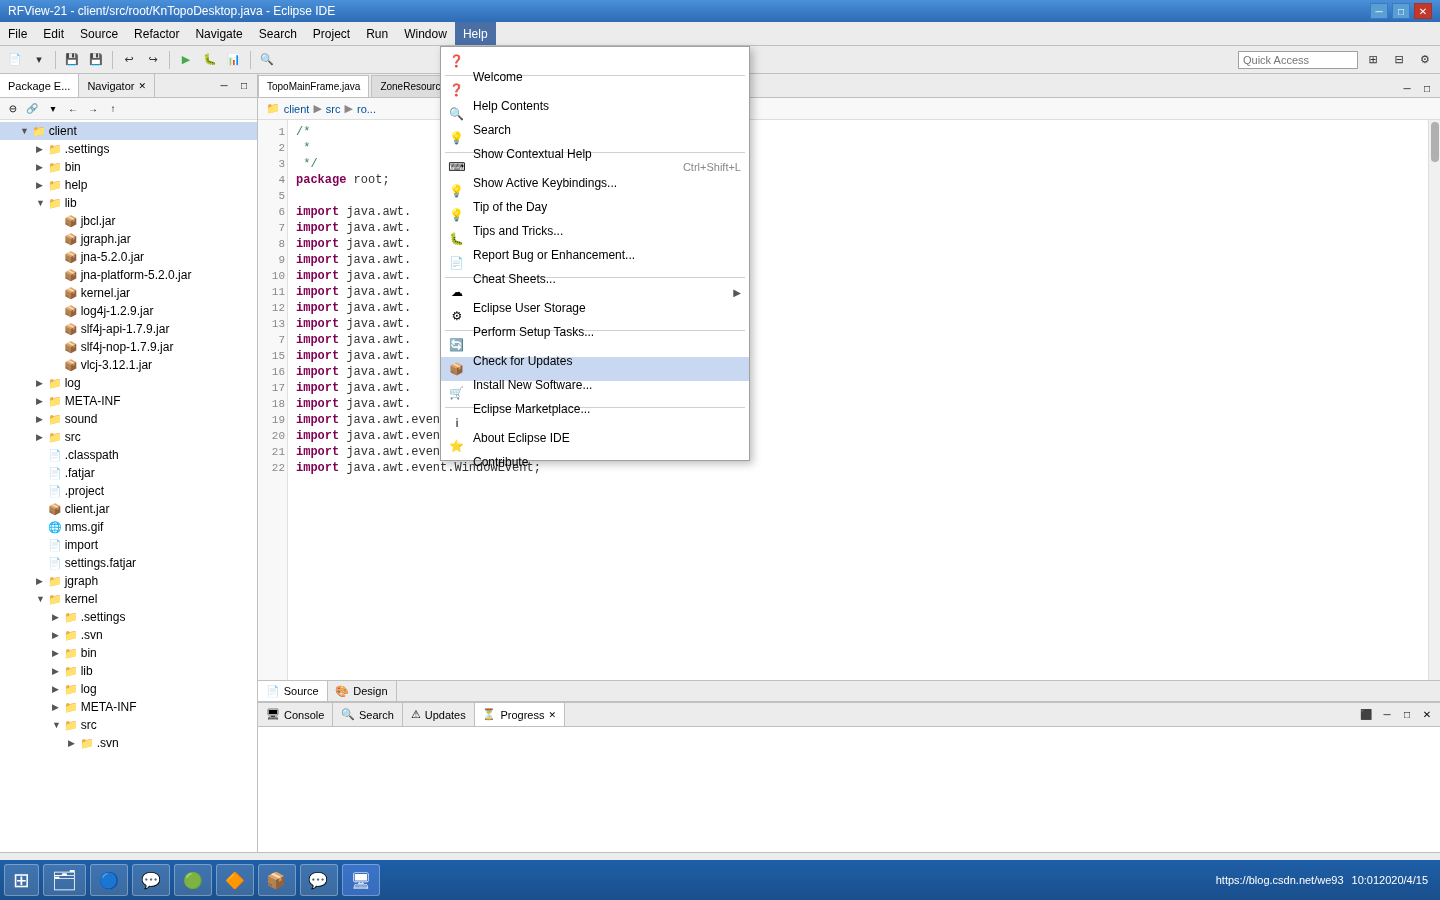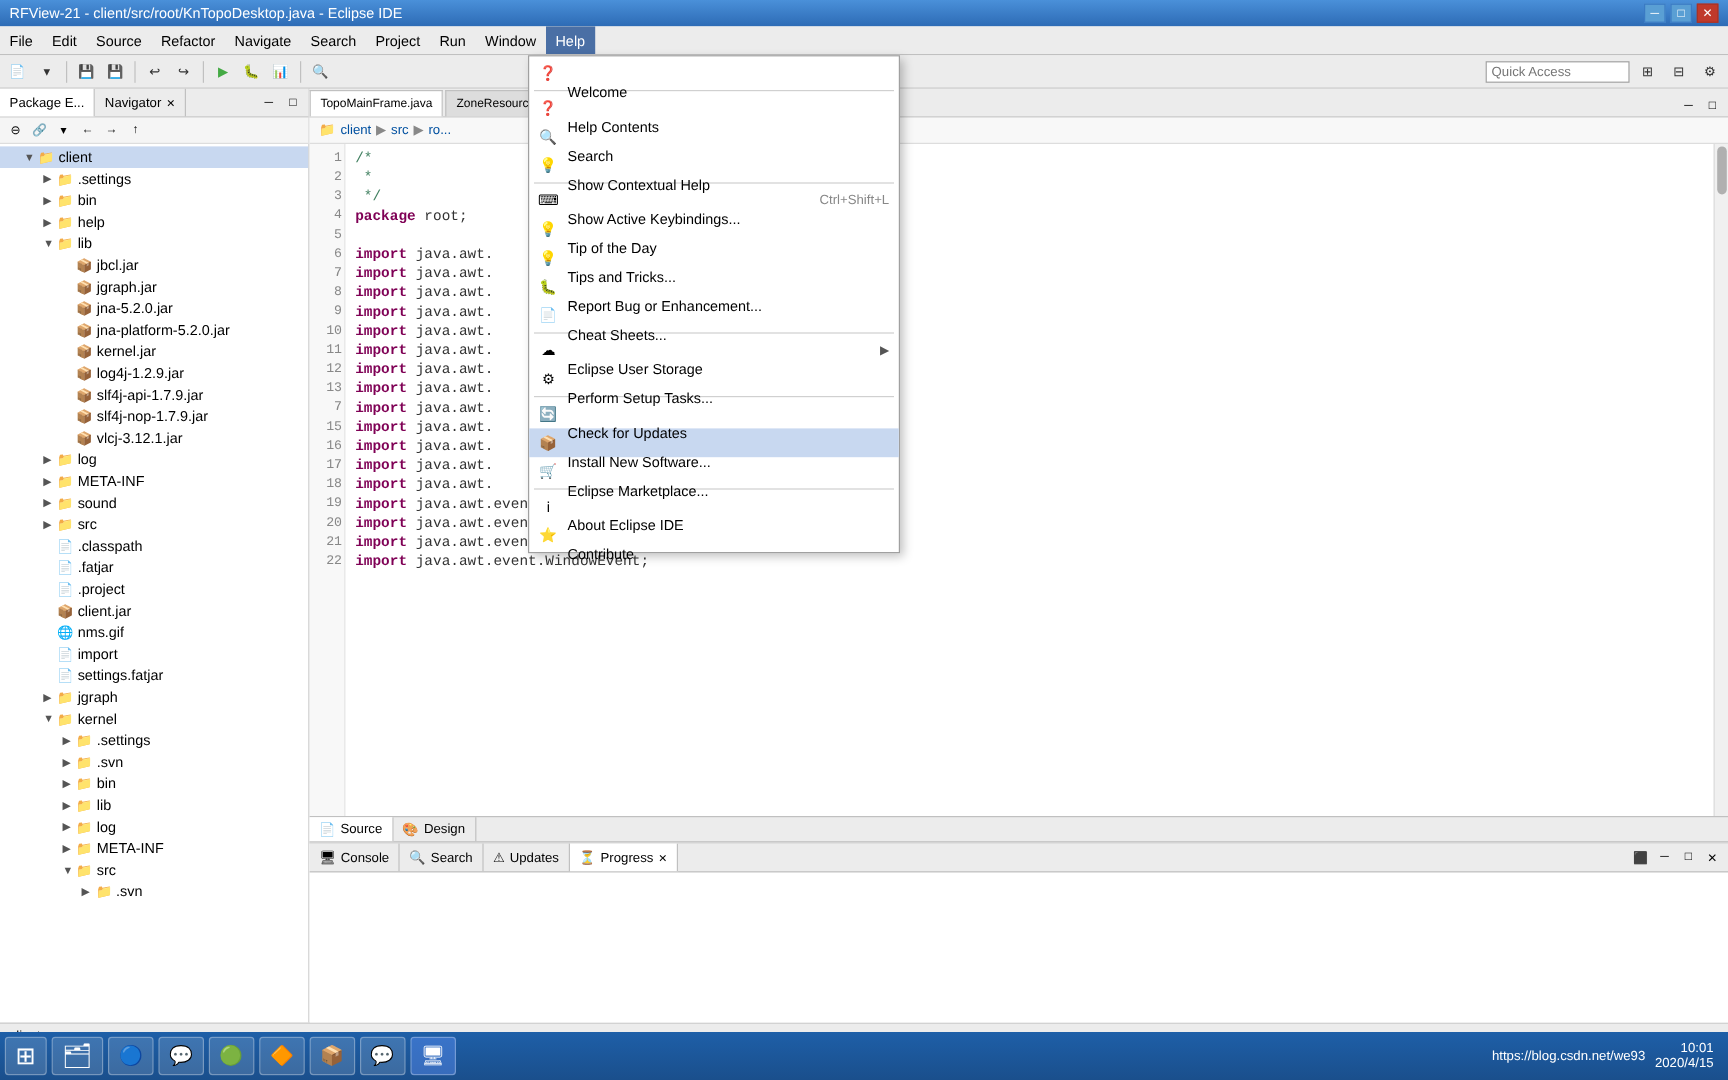--- a/index.html
+++ b/index.html
@@ -931,18 +931,18 @@
   <div class="taskbar-btn">🗂</div>
   <div class="taskbar-btn" style="font-size:16px;">🔵</div>
   <div class="taskbar-btn" style="font-size:16px;">💬</div>
   <div class="taskbar-btn" style="font-size:16px;">🟢</div>
   <div class="taskbar-btn" style="font-size:16px;">🔶</div>
   <div class="taskbar-btn" style="font-size:16px;">📦</div>
   <div class="taskbar-btn" style="font-size:16px;">💬</div>
   <div class="taskbar-btn" style="font-size:16px; background: rgba(100,150,255,0.4);">🖥</div>
   <div id="taskbar-right">
     <span>https://blog.csdn.net/we93</span>
-    <div style="display:flex; flex-direction:column; align-items:flex-end;">
+    <div style="display:flex; align-items:flex-end;">
       <span>10:01</span>
       <span>2020/4/15</span>
     </div>
   </div>
 </div>
 
 </body></html>

